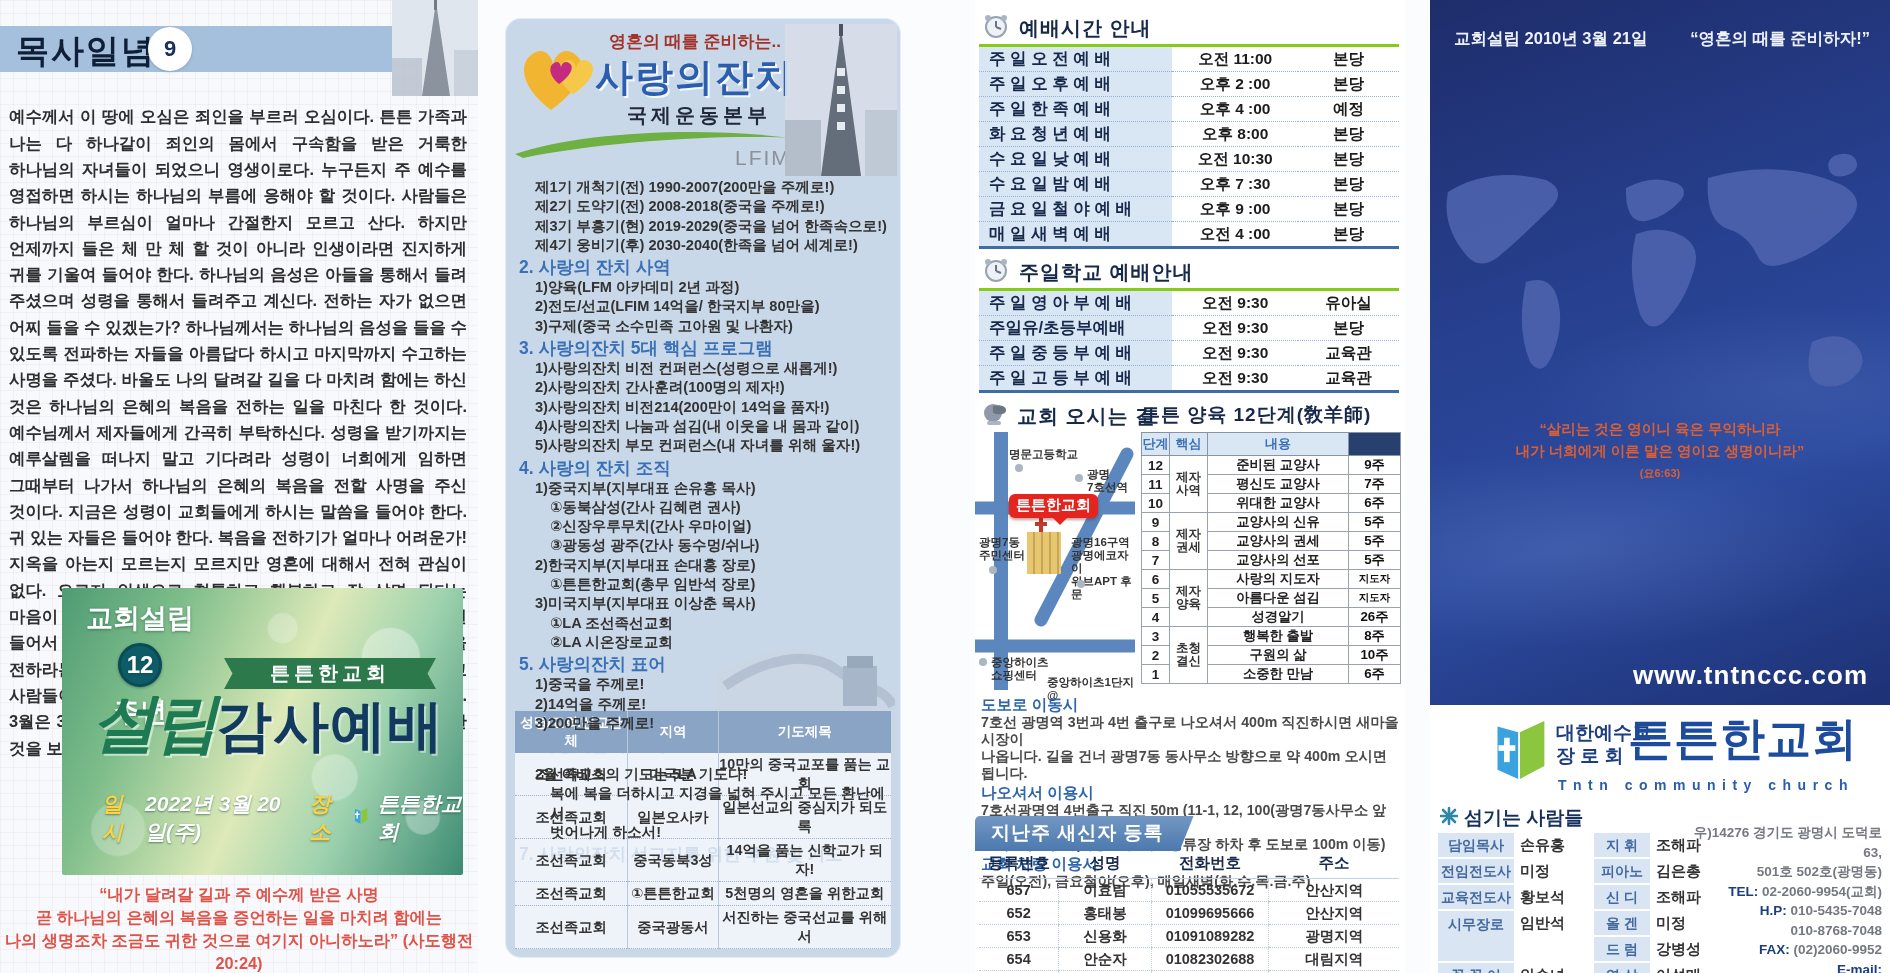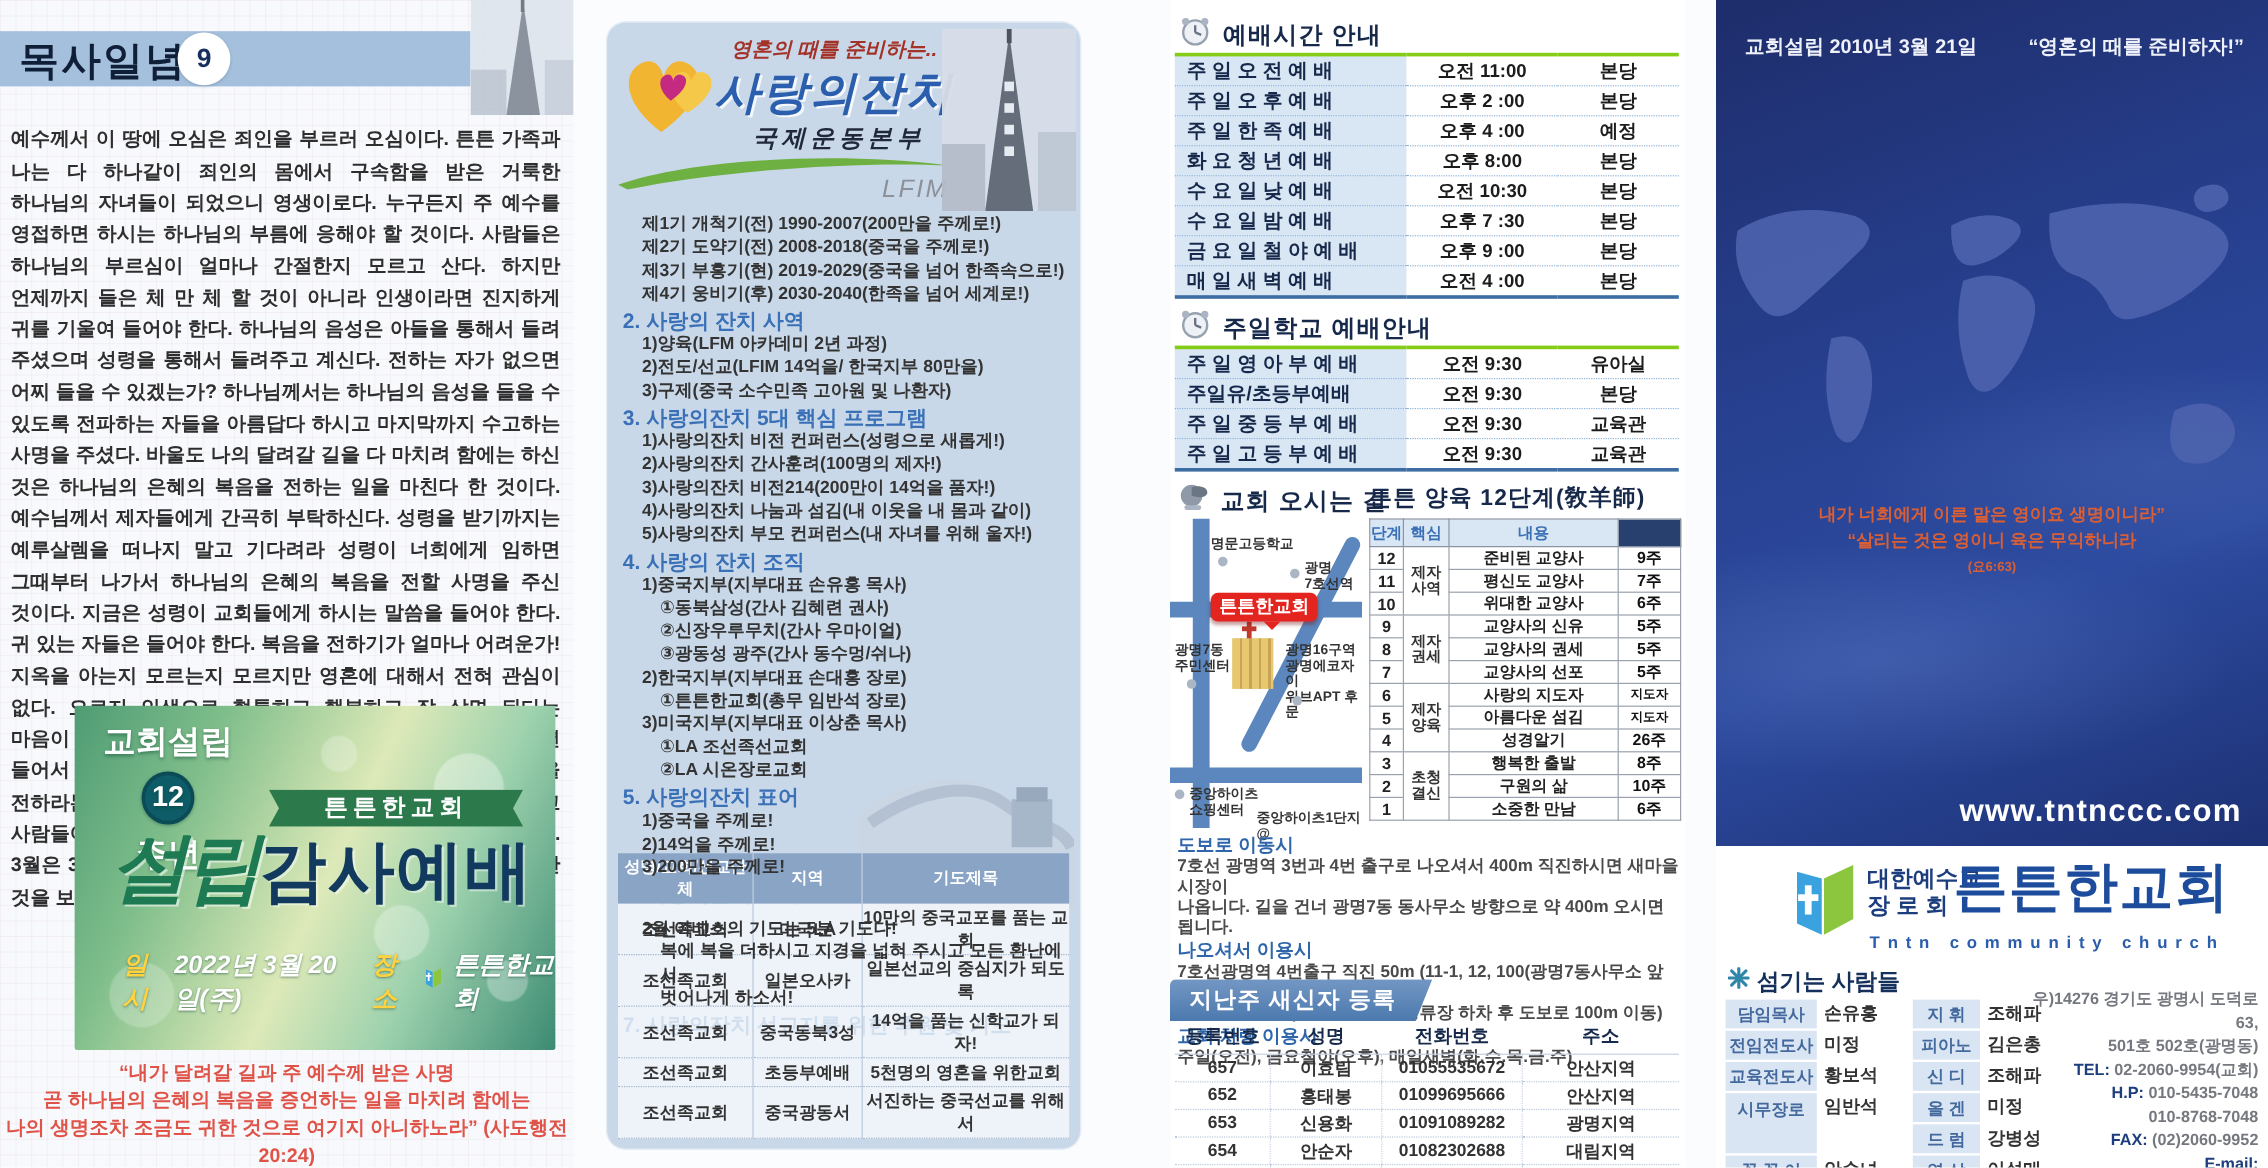--- a/index.html
+++ b/index.html
@@ -43,21 +43,21 @@
          text-shadow:2px 2px 0 rgba(255,255,255,.45);}
   .poster-date{position:absolute;left:40px;top:202px;display:flex;align-items:center;gap:9px;
                font-size:21px;font-weight:bold;color:#fff;text-shadow:0 1px 2px rgba(0,50,40,.5);font-style:italic;}
   .pd-label{color:#ffd23e;}
   .p1-verse{position:absolute;left:0;top:883px;width:478px;text-align:center;color:#df5349;
             font-weight:bold;font-size:16.3px;line-height:23px;}
 
   
   .p2{position:absolute;left:505px;top:18px;width:396px;height:940px;background:#c9d8e9;border-radius:16px;
       box-shadow:inset 0 0 0 1px rgba(255,255,255,.5);overflow:hidden;}
-  .p2-head{position:relative;height:152px;font-style:italic;}
+  .p2-head{position:relative;height:152px;}
   .p2-tag{position:absolute;left:104px;top:12px;color:#a33229;font-weight:bold;font-size:17px;}
   .p2-logo{position:absolute;left:90px;top:34px;font-size:38px;font-weight:bold;color:#2b5fae;
            letter-spacing:2px;text-shadow:2px 2px 0 rgba(255,255,255,.8);}
   .p2-sub{position:absolute;left:122px;top:84px;font-size:20px;font-weight:bold;color:#20293a;letter-spacing:4px;}
   .p2-hearts{position:absolute;left:8px;top:20px;}
   .p2-swoosh{position:absolute;left:4px;top:104px;}
   .p2-lfim{position:absolute;left:230px;top:128px;color:#8b9099;font-size:21px;letter-spacing:2px;}
   .p2 .tower-photo{position:absolute;right:4px;top:6px;width:112px;height:152px;opacity:.95;}
   .greatwall{position:absolute;right:6px;top:590px;opacity:.8;}
   .p2-secs{position:relative;padding:8px 12px 0 14px;}
@@ -309,21 +309,21 @@
           <td data-interactable="false">일본오사카</td>
           <td data-interactable="false">일본선교의 중심지가 되도록</td>
         </tr>
         <tr data-interactable="false">
           <td data-interactable="false">조선족교회</td>
           <td data-interactable="false">중국동북3성</td>
           <td data-interactable="false">14억을 품는 신학교가 되자!</td>
         </tr>
         <tr data-interactable="false">
           <td data-interactable="false">조선족교회</td>
-          <td data-interactable="false">초등부예배</td>
+          <td data-interactable="false">①튼튼한교회</td>
           <td data-interactable="false">5천명의 영혼을 위한교회</td>
         </tr>
         <tr data-interactable="false">
           <td data-interactable="false">조선족교회</td>
           <td data-interactable="false">중국광동서</td>
           <td data-interactable="false">서진하는 중국선교를 위해서</td>
         </tr>
       </tbody>
   </table>
 </div>
@@ -601,22 +601,22 @@
         <path d="M196,38 q26,-14 50,-5 q13,6 5,17 q-15,17 -35,21 q-21,3 -20,-33z"></path>
         <path d="M206,84 q30,-11 52,6 q12,10 6,30 q-10,34 -30,52 q-16,12 -24,-8 q-14,-42 -4,-80z"></path>
         <path d="M278,28 q70,-20 132,6 q28,14 10,37 q-30,34 -70,44 q-16,4 -22,-8 q-10,-22 -30,-28 q-23,-8 -20,-51z"></path>
         <path d="M382,192 q28,-13 44,3 q12,14 2,28 q-16,18 -38,12 q-18,-8 -8,-43z"></path>
         <path d="M404,6 q16,-6 22,4 q4,9 -6,14 q-14,6 -20,-2 q-5,-10 4,-16z"></path>
       </svg>
     </div>
     <div class="p4-estab" data-interactable="false">교회설립 2010년 3월 21일</div>
     <div class="p4-motto" data-interactable="false">“영혼의 때를 준비하자!”</div>
     <div class="p4-verse" data-interactable="false">
+        <div data-interactable="false">“살리는 것은 영이니 육은 무익하니라</div>
         <div data-interactable="false">내가 너희에게 이른 말은 영이요 생명이니라”</div>
-        <div data-interactable="false">“살리는 것은 영이니 육은 무익하니라</div>
         <div class="ref" data-interactable="false">(요6:63)</div>
       </div>
     <div class="p4-url" data-interactable="false">www.tntnccc.com</div>
   </div>
   <div class="p4-white" data-interactable="false">
     <div class="logo-cross" data-interactable="false">
       <svg width="60" height="64" viewBox="0 0 64 68">
           <polygon points="8,10 30,16 30,66 8,56" fill="#3aa2de"></polygon>
           <polygon points="58,4 32,16 32,66 58,52" fill="#8cc63e"></polygon>
           <rect x="15" y="22" width="6" height="26" fill="#fff"></rect>

